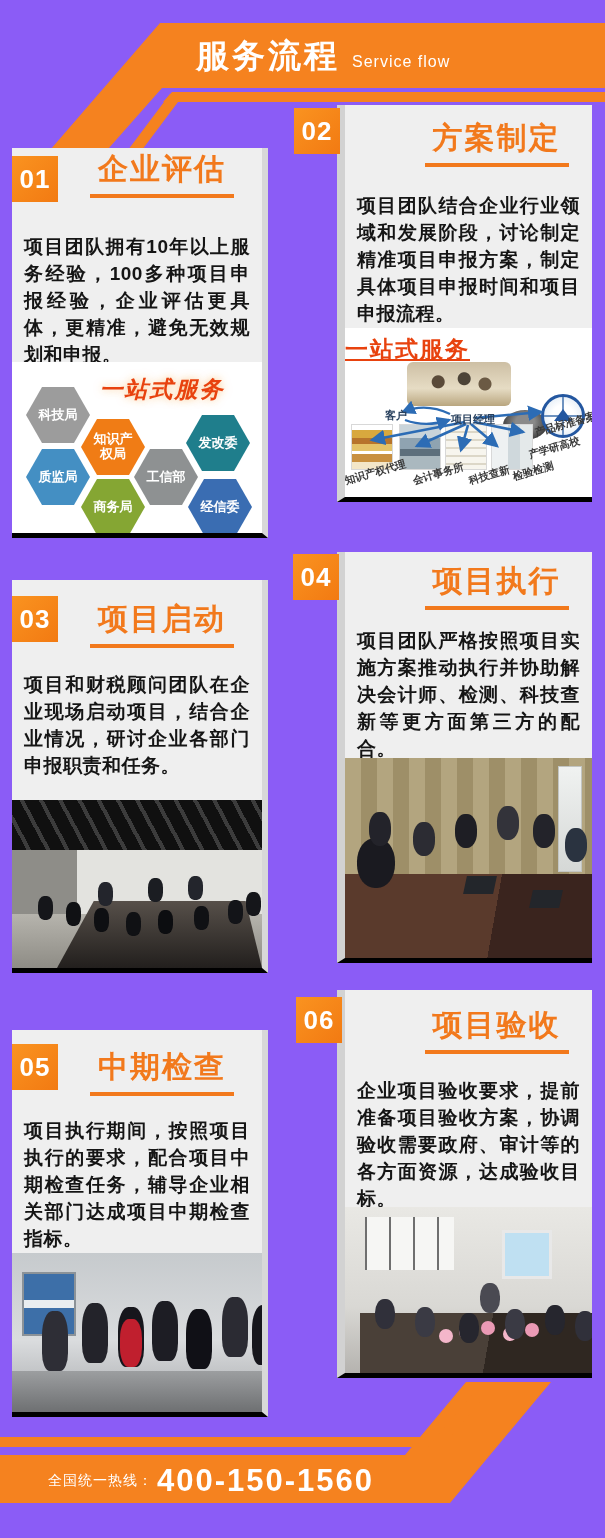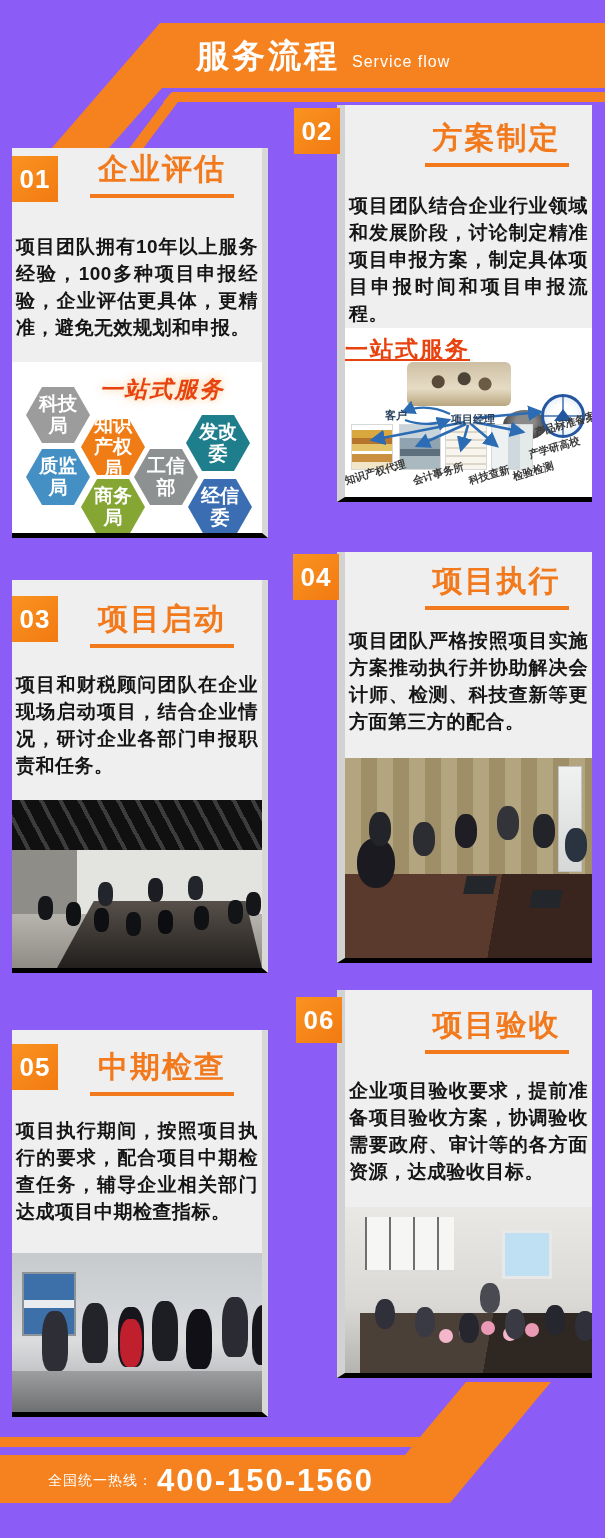--- a/index.html
+++ b/index.html
@@ -27,33 +27,33 @@
          font-size:26px;font-weight:700;letter-spacing:1px;z-index:5;}
   .fold{position:absolute;width:15px;height:13px;background:#c05f10;
         clip-path:polygon(0 0,100% 0,0 100%);}
 
   .card-title{position:absolute;left:0;right:0;text-align:center;color:#f2791c;
               font-size:30px;font-weight:700;letter-spacing:2px;line-height:1.1;}
   .left-col .card-title{padding-left:50px;}
   .right-col .card-title{padding-left:56px;}
   .card-title span{display:inline-block;border-bottom:4px solid #f2791c;padding:0 8px 9px;}
 
-  .card-body{position:absolute;left:0;right:0;padding:0 4px;color:#151515;
+  .card-body{position:absolute;left:0;right:0;padding:0 12px;color:#151515;
              font-size:19px;font-weight:700;line-height:1.42;letter-spacing:0.5px;
              text-align:justify;}
 
   .media{position:absolute;left:0;right:0;overflow:hidden;background:#fff;}
 
   
   .eval-title{position:absolute;top:12px;left:0;right:0;text-align:center;padding-left:50px;
               color:#e8420e;font-size:23px;font-weight:700;font-style:italic;letter-spacing:2px;
               text-shadow:0 0 8px rgba(247,152,32,.55);}
   .hex{position:absolute;width:64px;height:56px;display:flex;align-items:center;justify-content:center;
        clip-path:polygon(25% 0,75% 0,100% 50%,75% 100%,25% 100%,0 50%);
-       color:#fff;font-size:19px;font-weight:700;text-align:center;line-height:1.15;padding:0 7px;box-sizing:border-box;}
+       color:#fff;font-size:13px;font-weight:700;text-align:center;line-height:1.15;padding:0 7px;box-sizing:border-box;}
 
   
   .onestop-title{position:absolute;top:6px;left:0;right:0;text-align:left;
                  color:#e8420e;font-size:23px;font-weight:700;letter-spacing:2px;text-decoration:underline;}
   .onestop-photo{position:absolute;left:62px;top:34px;width:104px;height:44px;border-radius:6px;
                  background:
                    radial-gradient(circle at 30% 45%,#5a4a39 6px,transparent 7px),
                    radial-gradient(circle at 55% 38%,#4d4438 6px,transparent 7px),
                    radial-gradient(circle at 75% 50%,#6b5a44 6px,transparent 7px),
                    linear-gradient(#cdbfa4,#e6dcc4 60%,#b9a67f);filter:blur(.4px);}

